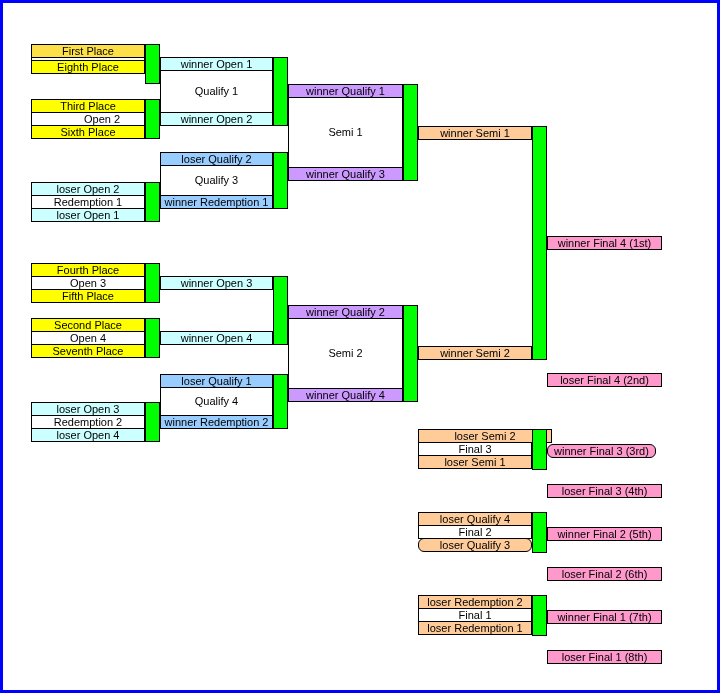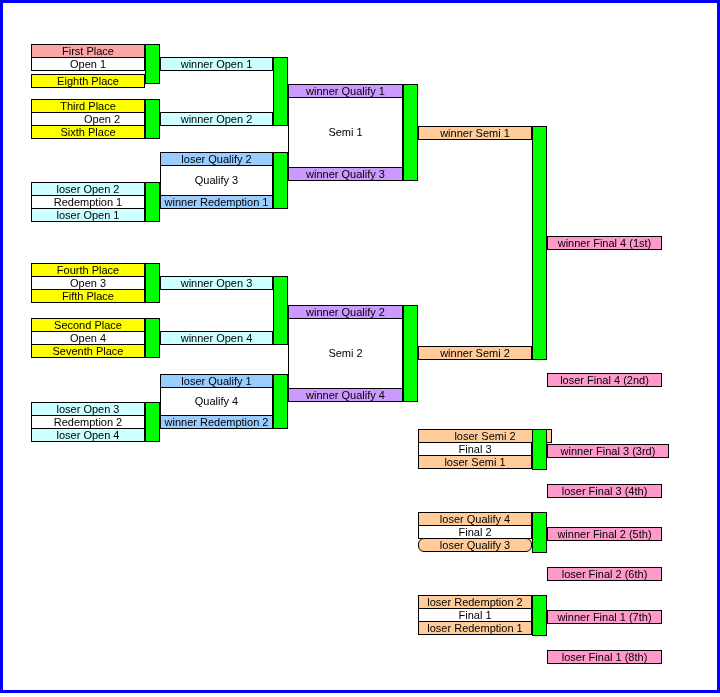--- a/index.html
+++ b/index.html
@@ -11,23 +11,23 @@
      background:#fff;display:flex;align-items:center;justify-content:center;
      font-size:11px;line-height:1;color:#000;white-space:nowrap;}
   .g{position:absolute;width:15px;box-sizing:border-box;border:1px solid #000;background:#0f0;}
 </style>
 </head>
 <body>
 
 <div class="canvas">
   <div class="frame" style="border-color: rgb(0, 0, 255);"></div>
 
-  <div class="c" style="left: 31px; top: 44px; width: 114px; background: #fca5a5;">First Place</div>
+  <div class="c" style="left: 31px; top: 44px; width: 114px; background: #fde047;">First Place</div>
   <div class="c" style="left: 31px; top: 57px; width: 114px; background: rgb(255, 255, 255);">Open 1</div>
-  <div class="c" style="left: 31px; top: 74px; width: 114px; background: rgb(255, 255, 0);">Eighth Place</div>
+  <div class="c" style="left: 31px; top: 60px; width: 114px; background: rgb(255, 255, 0);">Eighth Place</div>
   <div class="g" style="left: 145px; top: 44px; height: 40px; background: rgb(0, 255, 0);"></div>
 
   <div class="c" style="left: 31px; top: 99px; width: 114px; background: rgb(255, 255, 0);">Third Place</div>
   <div class="c" style="left: 31px; top: 112px; width: 114px; background: rgb(255, 255, 255); padding-left: 28px;">Open 2</div>
   <div class="c" style="left: 31px; top: 125px; width: 114px; background: rgb(255, 255, 0);">Sixth Place</div>
   <div class="g" style="left: 145px; top: 99px; height: 40px; background: rgb(0, 255, 0);"></div>
 
   <div class="c" style="left: 31px; top: 182px; width: 114px; background: rgb(204, 255, 255);">loser Open 2</div>
   <div class="c" style="left: 31px; top: 195px; width: 114px; background: rgb(255, 255, 255);">Redemption 1</div>
   <div class="c" style="left: 31px; top: 208px; width: 114px; background: rgb(204, 255, 255);">loser Open 1</div>
@@ -42,20 +42,21 @@
   <div class="c" style="left: 31px; top: 331px; width: 114px; background: rgb(255, 255, 255);">Open 4</div>
   <div class="c" style="left: 31px; top: 344px; width: 114px; background: rgb(255, 255, 0);">Seventh Place</div>
   <div class="g" style="left: 145px; top: 318px; height: 40px; background: rgb(0, 255, 0);"></div>
 
   <div class="c" style="left: 31px; top: 402px; width: 114px; background: rgb(204, 255, 255);">loser Open 3</div>
   <div class="c" style="left: 31px; top: 415px; width: 114px; background: rgb(255, 255, 255);">Redemption 2</div>
   <div class="c" style="left: 31px; top: 428px; width: 114px; background: rgb(204, 255, 255);">loser Open 4</div>
   <div class="g" style="left: 145px; top: 402px; height: 40px; background: rgb(0, 255, 0);"></div>
 
   <div class="c" style="left: 160px; top: 57px; width: 113px; background: rgb(204, 255, 255);">winner Open 1</div>
+  <div class="c" style="left: 160px; top: 70px; width: 113px; height: 43px; background: rgb(255, 255, 255);">Qualify 1</div>
   <div class="c" style="left: 160px; top: 112px; width: 113px; background: rgb(204, 255, 255);">winner Open 2</div>
   <div class="g" style="left: 273px; top: 57px; height: 69px; background: rgb(0, 255, 0);"></div>
 
   <div class="c" style="left: 160px; top: 152px; width: 113px; background: rgb(153, 204, 255);">loser Qualify 2</div>
   <div class="c" style="left: 160px; top: 165px; width: 113px; height: 31px; background: rgb(255, 255, 255);">Qualify 3</div>
   <div class="c" style="left: 160px; top: 195px; width: 113px; background: rgb(153, 204, 255);">winner Redemption 1</div>
   <div class="g" style="left: 273px; top: 152px; height: 57px; background: rgb(0, 255, 0);"></div>
 
   <div class="c" style="left: 160px; top: 276px; width: 113px; background: rgb(204, 255, 255);">winner Open 3</div>
   <div class="c" style="left: 160px; top: 331px; width: 113px; background: rgb(204, 255, 255);">winner Open 4</div>
@@ -90,19 +91,19 @@
   <div class="c" style="left: 418px; top: 538px; width: 114px; background: rgb(255, 204, 153); border-radius: 6px;">loser Qualify 3</div>
   <div class="g" style="left: 532px; top: 512px; height: 41px; background: rgb(0, 255, 0);"></div>
 
   <div class="c" style="left: 418px; top: 595px; width: 114px; background: rgb(255, 204, 153);">loser Redemption 2</div>
   <div class="c" style="left: 418px; top: 608px; width: 114px; background: rgb(255, 255, 255);">Final 1</div>
   <div class="c" style="left: 418px; top: 621px; width: 114px; background: rgb(255, 204, 153);">loser Redemption 1</div>
   <div class="g" style="left: 532px; top: 595px; height: 41px; background: rgb(0, 255, 0);"></div>
 
   <div class="c" style="left: 547px; top: 236px; width: 115px; background: rgb(255, 153, 204);">winner Final 4 (1st)</div>
   <div class="c" style="left: 547px; top: 373px; width: 115px; background: rgb(255, 153, 204);">loser Final 4 (2nd)</div>
-  <div class="c" style="left: 547px; top: 444px; width: 122px; background: rgb(255, 153, 204);">winner Final 3 (3rd)</div>
+  <div class="c" style="left: 547px; top: 444px; width: 109px; background: rgb(255, 153, 204); border-radius: 6px;">winner Final 3 (3rd)</div>
   <div class="c" style="left: 547px; top: 484px; width: 115px; background: rgb(255, 153, 204);">loser Final 3 (4th)</div>
   <div class="c" style="left: 547px; top: 527px; width: 115px; background: rgb(255, 153, 204);">winner Final 2 (5th)</div>
   <div class="c" style="left: 547px; top: 567px; width: 115px; background: rgb(255, 153, 204);">loser Final 2 (6th)</div>
   <div class="c" style="left: 547px; top: 610px; width: 115px; background: rgb(255, 153, 204);">winner Final 1 (7th)</div>
   <div class="c" style="left: 547px; top: 650px; width: 115px; background: rgb(255, 153, 204);">loser Final 1 (8th)</div>
 </div>
 
 </body></html>

